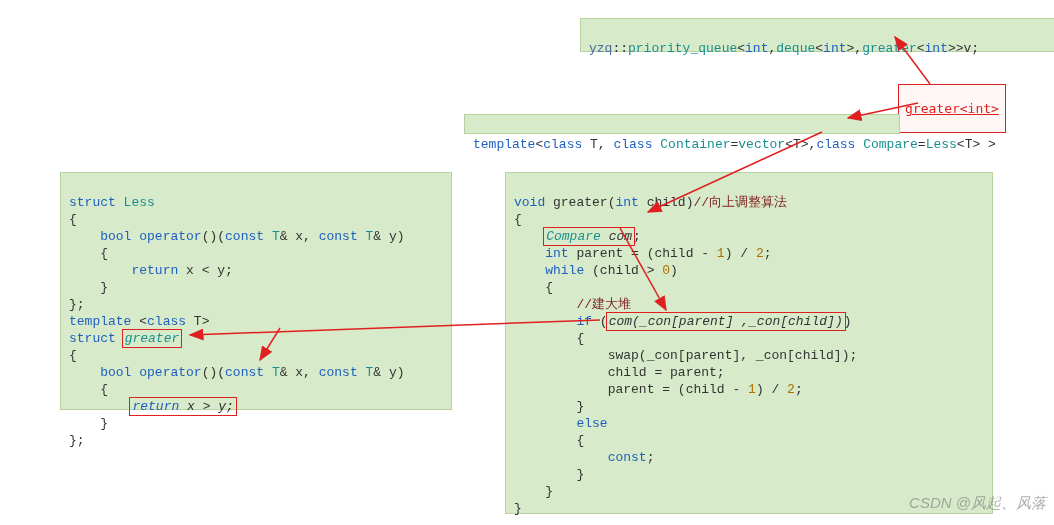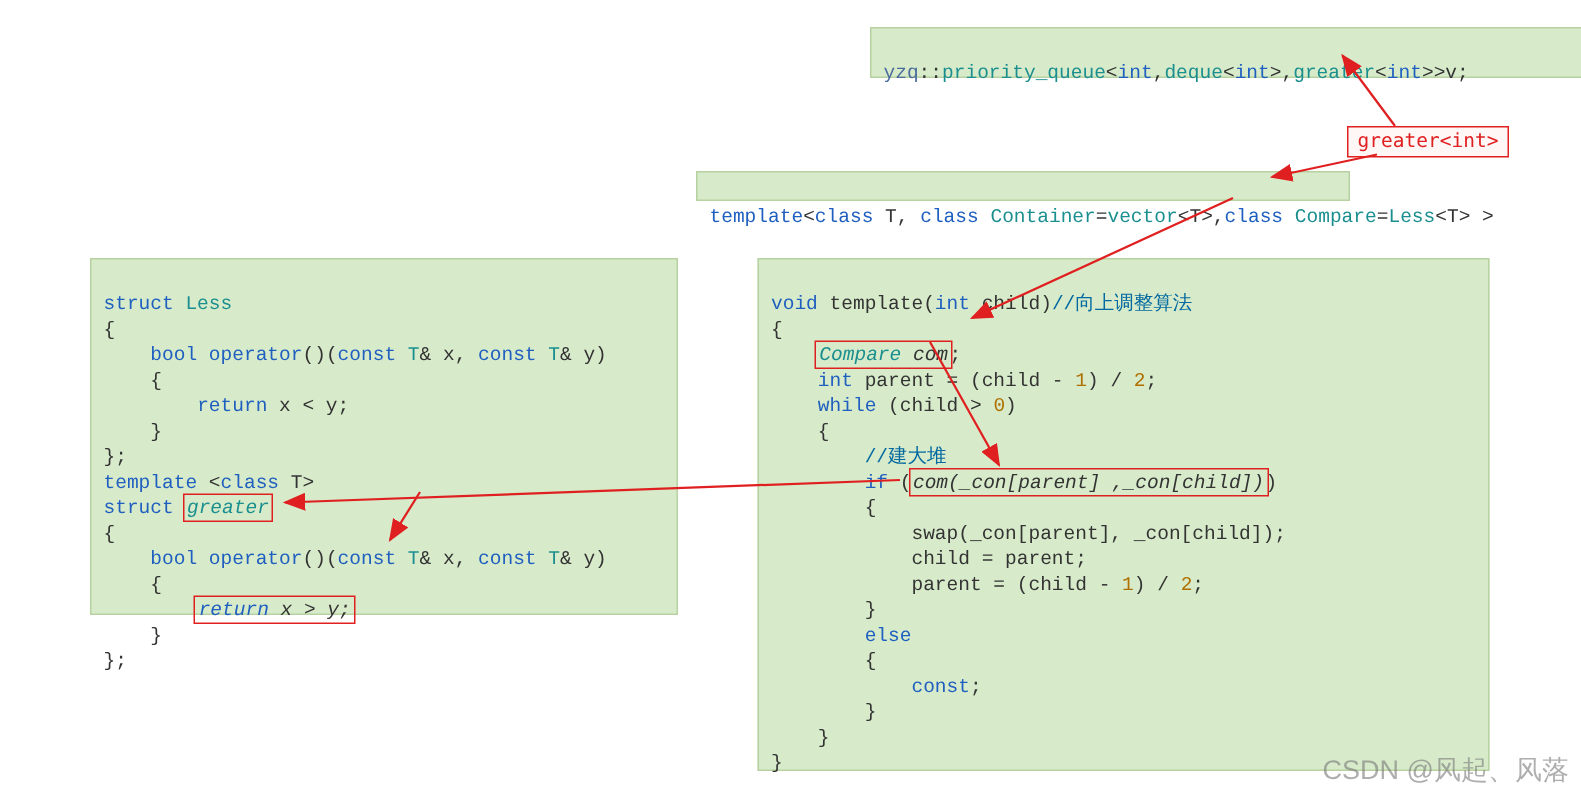--- a/index.html
+++ b/index.html
@@ -19,46 +19,48 @@
     background: #d7ebca;
     border: 1px solid #b7d2a0;
     padding: 4px 8px;
     white-space: pre;
     line-height: 17px;
   }
   .plain { color: #333; }
   .kw-blue { color: #1f5fbf; }      
   .type-teal { color: #1b8f8f; }    
   .ns { color: #4b6b9d; }
-  .comment { color: #0369a1; }
+  .comment { color: #7f1d1d; }
   .num { color: #b07000; }
   .red-box {
     border: 1.5px solid #e02020;
     display: inline-block;
     padding: 0 2px;
     margin: -1px -2px;
     font-style: italic;
   }
   .red-box-block {
     position: absolute;
     border: 1.5px solid #e02020;
     color: #e02020;
     font-family: Consolas, monospace;
     font-size: 13px;
-    padding: 2px 6px;
+    padding: 16px 6px;
     background: #fff6f6;
+    text-decoration: underline;
   }
   .watermark {
     position: absolute;
     right: 8px;
-    bottom: 0;
+    bottom: 12px;
     color: rgba(120,120,120,0.6);
     font-family: sans-serif;
-    font-size: 18px;
+    font-size: 15px;
     pointer-events: none;
+    font-style: italic;
   }
   svg.arrows {
     position: absolute;
     left: 0; top: 0;
     width: 1054px; height: 525px;
     pointer-events: none;
   }
 </style>
 </head>
 <body>
@@ -85,21 +87,21 @@
 <span class="kw-blue">struct</span> <span class="red-box"><span class="type-teal">greater</span></span>
 <span class="plain">{</span>
     <span class="kw-blue">bool</span><span class="kw-blue"> operator</span><span class="plain">()(</span><span class="kw-blue">const</span><span class="type-teal"> T</span><span class="plain">&amp; </span><span class="plain">x, </span><span class="kw-blue">const</span><span class="type-teal"> T</span><span class="plain">&amp; </span><span class="plain">y)</span>
     <span class="plain">{</span>
         <span class="red-box"><span class="kw-blue">return</span><span class="plain"> x &gt; y;</span></span>
     <span class="plain">}</span>
 <span class="plain">};</span>
 </div>
 
 <div class="panel" style="left:505px; top:172px; width:488px; height:342px;">
-<span class="kw-blue">void</span><span class="plain"> template(</span><span class="kw-blue">int</span><span class="plain"> child)</span><span class="comment">//向上调整算法</span>
+<span class="kw-blue">void</span><span class="plain"> greater(</span><span class="kw-blue">int</span><span class="plain"> child)</span><span class="comment">//向上调整算法</span>
 <span class="plain">{</span>
     <span class="red-box"><span class="type-teal">Compare</span><span class="plain"> com</span></span><span class="plain">;</span>
     <span class="kw-blue">int</span><span class="plain"> parent = (child - </span><span class="num">1</span><span class="plain">) / </span><span class="num">2</span><span class="plain">;</span>
     <span class="kw-blue">while</span><span class="plain"> (child &gt; </span><span class="num">0</span><span class="plain">)</span>
     <span class="plain">{</span>
         <span class="comment">//建大堆</span>
         <span class="kw-blue">if</span><span class="plain"> (</span><span class="red-box"><span class="plain">com(_con[parent] ,_con[child])</span></span><span class="plain">)</span>
         <span class="plain">{</span>
             <span class="plain">swap(_con[parent], _con[child]);</span>
             <span class="plain">child = parent;</span>

